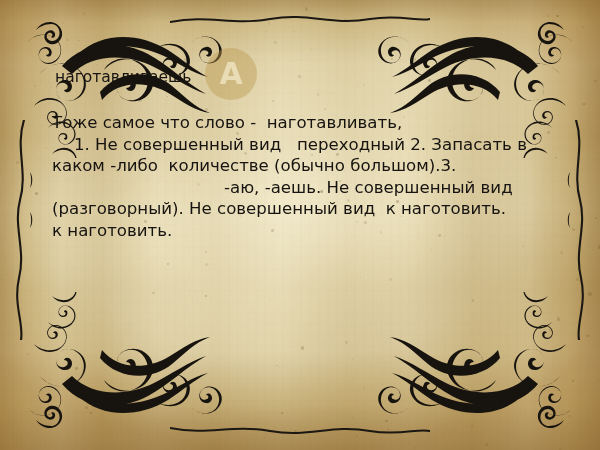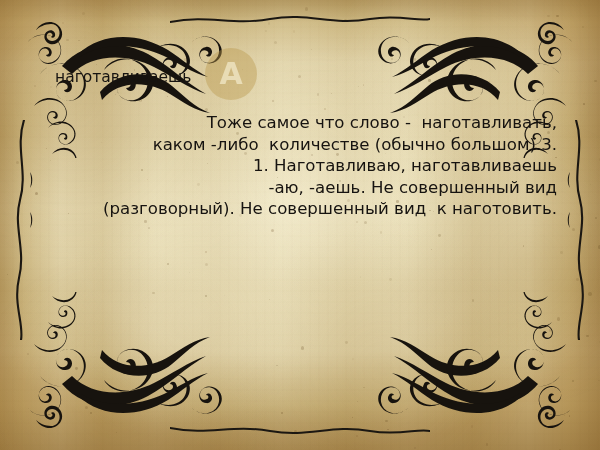--- a/index.html
+++ b/index.html
@@ -180,21 +180,21 @@
     white-space: nowrap;
   }
   .body-block {
     position: absolute;
     left: 52px;
     top: 112px;
     width: 505px;
     font-size: 16.6px;
     line-height: 21.5px;
   }
-  .line { white-space: pre-wrap; text-align: right; }
+  .line { white-space: pre-wrap; }
   .indent-sm { text-indent: 22px; }
   .indent-lg { text-indent: 157px; }
   .indent-xl { text-indent: 172px; }
 </style>
 </head>
 <body>
 
 <div id="page">
 
   <div class="paper-base"></div>
@@ -462,20 +462,21 @@
     <div class="wm-logo">
       <span class="wm-logo-glyph">A</span>
     </div>
   </div>
 
   <div class="content">
     <div class="headword">наготавливаешь</div>
 
     <div class="body-block">
       <div class="line">Тоже самое что слово -  наготавливать,</div>
+      <div class="line indent-sm">1. Не совершенный вид   переходный 2. Запасать в</div>
       <div class="line">каком -либо  количестве (обычно большом).3.</div>
-      <div class="line indent-lg">1. Наготавливаю, наготавливаешь</div>
       <div class="line indent-xl">-аю, -аешь. Не совершенный вид</div>
       <div class="line">(разговорный). Не совершенный вид  к наготовить.</div>
+      <div class="line">к наготовить.</div>
     </div>
   </div>
 
 </div>
 
 </body></html>

